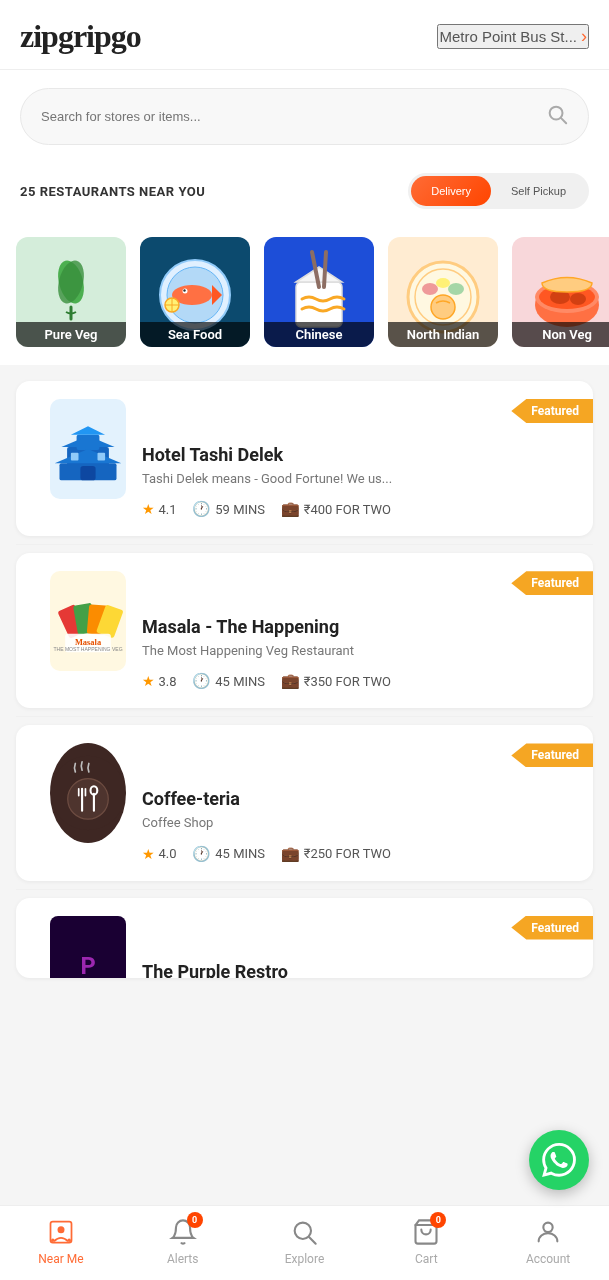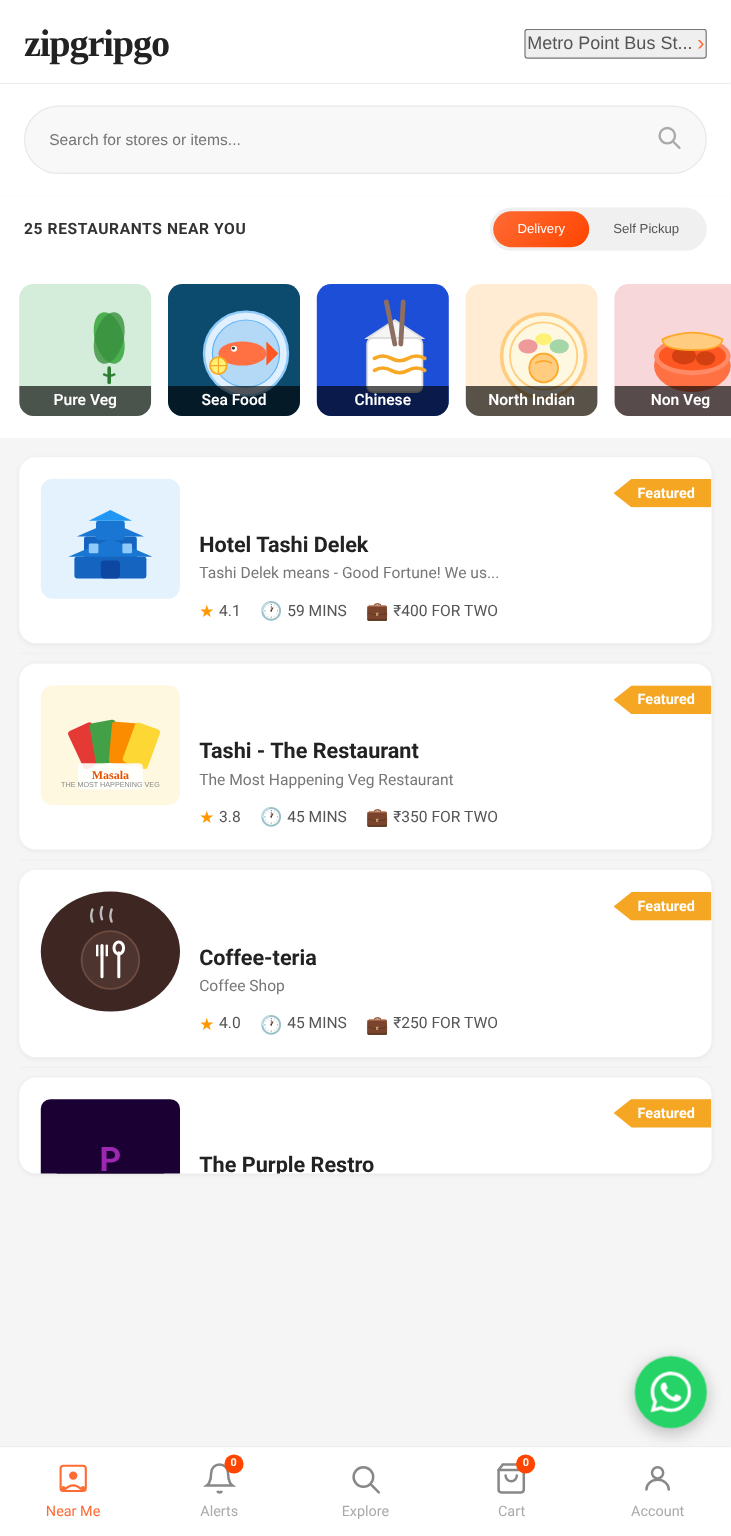--- a/index.html
+++ b/index.html
@@ -123,21 +123,21 @@
       cursor: pointer;
     }
     .category-img-wrap {
       width: 110px;
       height: 110px;
       border-radius: 12px;
       overflow: hidden;
       position: relative;
       display: flex;
       align-items: center;
-      justify-content: flex-end;
+      justify-content: center;
     }
     .category-label {
       position: absolute;
       bottom: 0;
       left: 0;
       right: 0;
       background: rgba(0,0,0,0.65);
       color: white;
       font-size: 13px;
       font-weight: 600;
@@ -162,28 +162,29 @@
       border-radius: 14px;
       overflow: hidden;
       display: flex;
       align-items: flex-start;
       padding: 18px 16px 18px 18px;
       gap: 16px;
       position: relative;
       box-shadow: 0 1px 4px rgba(0,0,0,0.06);
     }
     .restaurant-logo {
-      width: 116px;
+      width: 76px;
       height: 100px;
       border-radius: 10px;
       overflow: hidden;
       flex-shrink: 0;
       display: flex;
       align-items: center;
       justify-content: center;
+      margin-left: 16px;
     }
     .restaurant-info {
       flex: 1;
     }
     .restaurant-name-row {
       display: flex;
       align-items: flex-start;
       justify-content: space-between;
       gap: 8px;
     }
@@ -486,21 +487,21 @@
 
         <rect x="60" y="28" width="22" height="35" rx="3" fill="#fdd835" transform="rotate(20 71 45)"></rect>
 
         <rect x="18" y="60" width="54" height="22" rx="3" fill="white" opacity="0.9"></rect>
         <text x="45" y="73" text-anchor="middle" font-family="serif" font-size="10" font-weight="bold" fill="#e65100">Masala</text>
         <text x="45" y="80" text-anchor="middle" font-family="sans-serif" font-size="6" fill="#888">THE MOST HAPPENING VEG</text>
       </svg>
     </div>
     <div class="restaurant-info">
       <div class="restaurant-name-row">
-        <span class="restaurant-name">Tashi - The Restaurant</span>
+        <span class="restaurant-name">Masala - The Happening</span>
       </div>
       <div class="restaurant-desc">The Most Happening Veg Restaurant</div>
       <div class="restaurant-meta">
         <span class="meta-item">
           <span class="star">★</span>
           <span>3.8</span>
         </span>
         <span class="meta-item">
           <span class="icon-small">🕐</span>
           <span>45 MINS</span>

